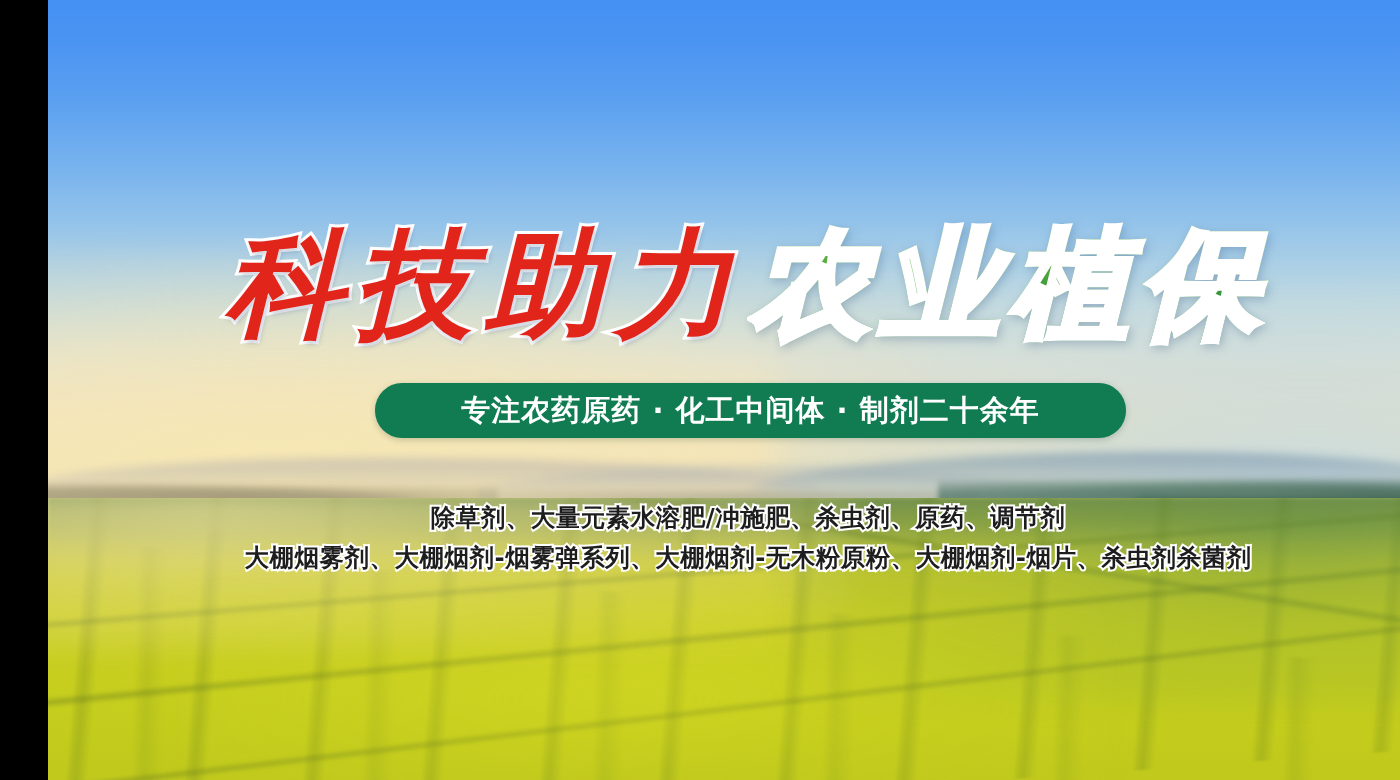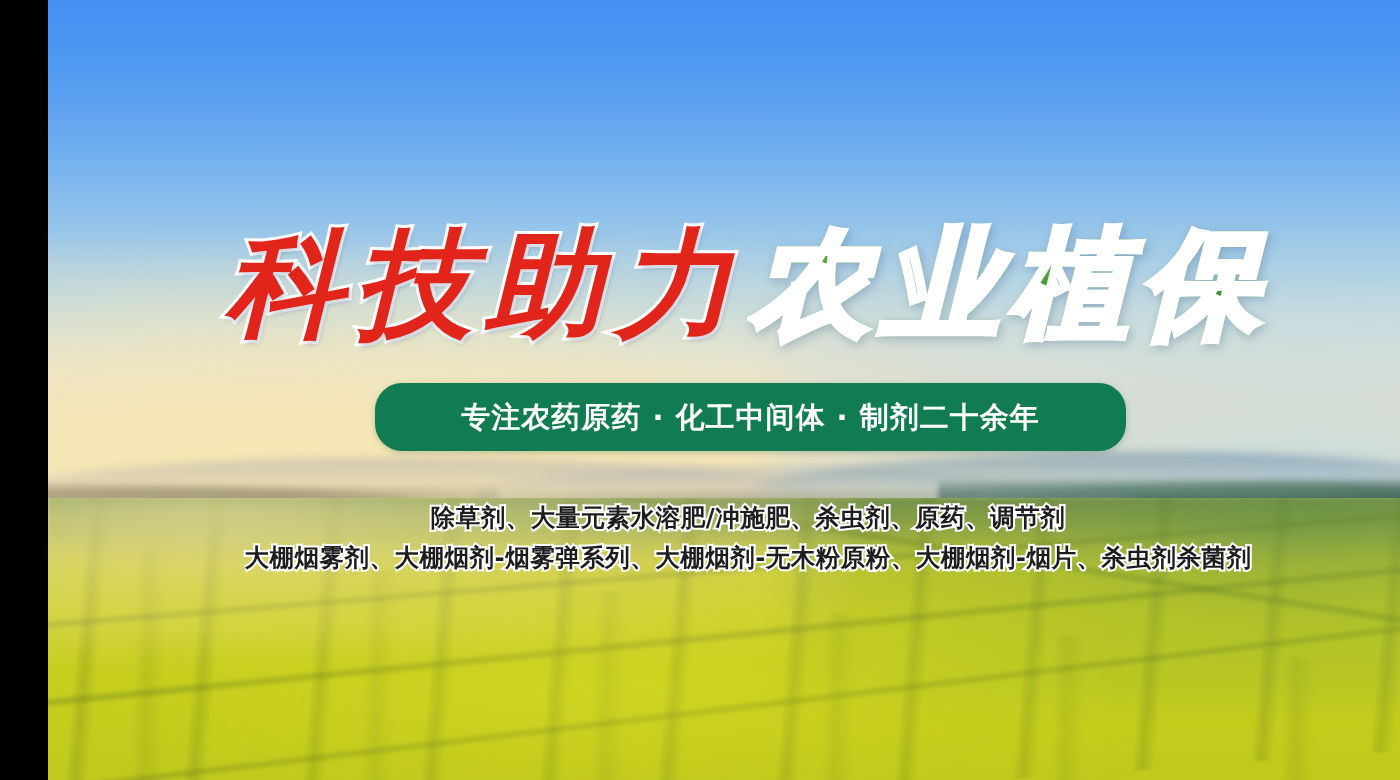--- a/index.html
+++ b/index.html
@@ -288,21 +288,21 @@
     paint-order: stroke fill;
     filter: drop-shadow(2px 3px 5px rgba(40,70,120,0.26));
     text-align: center;
   }
 
   
   .subtitle-pill {
     position: absolute;
     left: 327px; top: 383px;
     width: 751px;
-    height: 68px;
+    height: 55px;
     background: #117b52;
     border-radius: 27px;
     display: flex;
     align-items: center;
     justify-content: center;
     box-shadow: 0 2px 6px rgba(20,60,50,0.22);
   }
   .subtitle-text {
     color: #ffffff;
     font-size: 29px;

